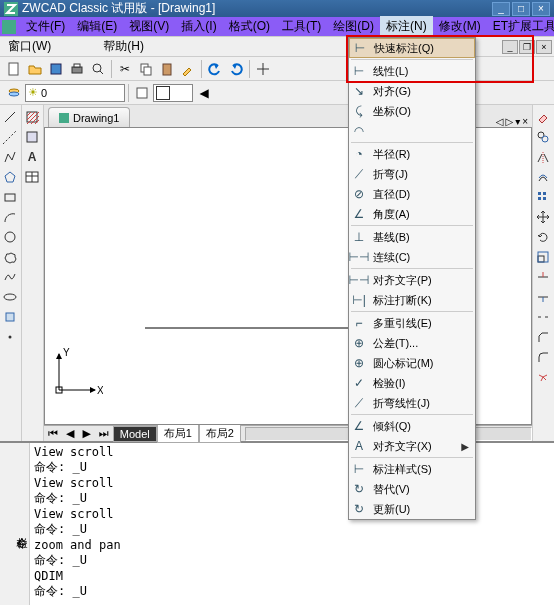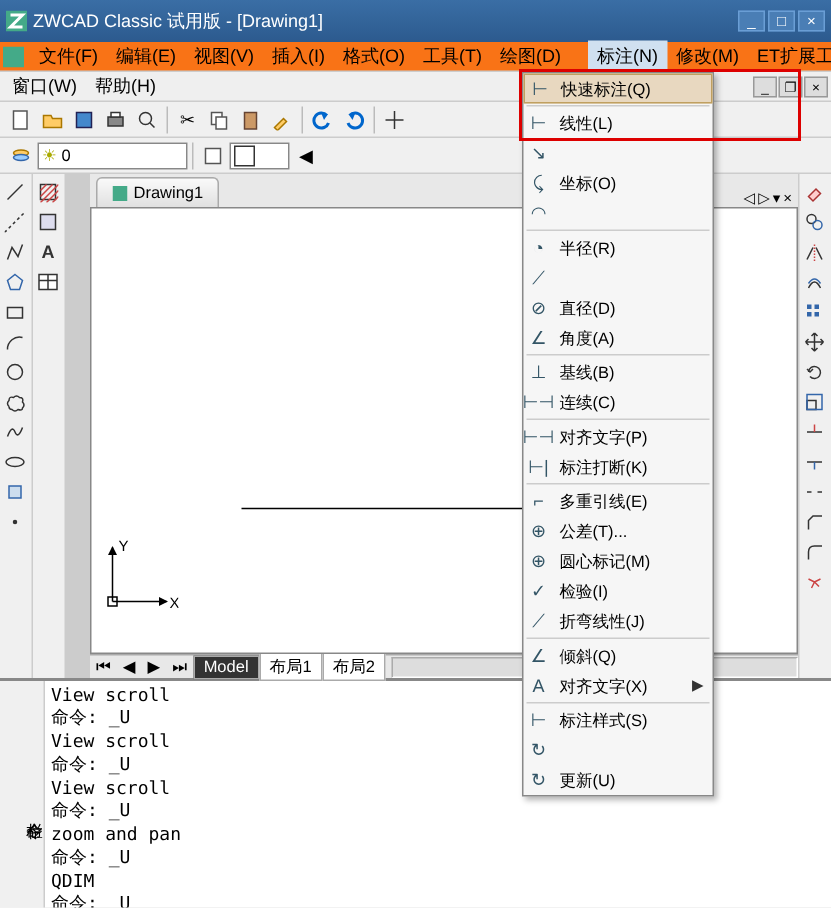--- a/index.html
+++ b/index.html
@@ -1,45 +1,45 @@
 <!DOCTYPE html>
 <html><head>
 <meta charset="utf-8">
 <style>
   * { box-sizing: border-box; margin: 0; padding: 0; }
   body { font-family: "Microsoft YaHei", SimSun, Arial, sans-serif; font-size: 12px; background: #e8e8e8; width: 554px; height: 605px; overflow: hidden; position: relative; }
   
-  .titlebar { height: 28px; background: linear-gradient(#3a6ea5,#2c5a8e); color: #fff; display: flex; align-items: center; padding: 0 4px; }
+  .titlebar { height: 17px; background: linear-gradient(#3a6ea5,#2c5a8e); color: #fff; display: flex; align-items: center; padding: 0 4px; }
   .titlebar .icon { width: 14px; height: 14px; margin-right: 4px; }
   .titlebar .title { flex: 1; font-size: 12px; }
   .winbtns { display: flex; gap: 2px; }
   .winbtn { width: 18px; height: 14px; background: #4a7eb5; border: 1px solid #6a9ed5; color: #fff; font-size: 10px; display: flex; align-items: center; justify-content: center; cursor: pointer; }
   
-  .menubar { height: 20px; background: #f97316; display: flex; align-items: center; padding: 0 2px; border-bottom: 1px solid #ccc; position: relative; }
+  .menubar { height: 20px; background: #8b5cf6; display: flex; align-items: center; padding: 0 2px; border-bottom: 1px solid #ccc; position: relative; }
   .menubar .icon-app { width: 14px; height: 14px; margin-right: 4px; }
   .menuitem { padding: 2px 6px; cursor: pointer; white-space: nowrap; }
-  .menuitem:hover, .menuitem.active { background: #d0e0f0; margin-left: 12px; }
-  .menubar2 { height: 20px; background: #efefef; display: flex; align-items: center; padding: 0 2px; border-bottom: 1px solid #ccc; }
+  .menuitem:hover, .menuitem.active { background: #d0e0f0; }
+  .menubar2 { height: 20px; background: #efefef; display: flex; align-items: center; padding: 0 2px; border-bottom: 1px solid #ccc; gap: 40px; }
   .mdi-btns { margin-left: auto; display: flex; gap: 1px; }
   .mdi-btn { width: 16px; height: 14px; border: 1px solid #999; background: #ddd; font-size: 9px; display: flex; align-items: center; justify-content: center; cursor: pointer; }
   
   .toolbar { height: 24px; background: #f0f0f0; display: flex; align-items: center; padding: 1px 4px; border-bottom: 1px solid #ccc; gap: 1px; }
   .tb-btn { width: 20px; height: 20px; display: flex; align-items: center; justify-content: center; border: 1px solid transparent; cursor: pointer; }
   .tb-sep { width: 1px; height: 18px; background: #bbb; margin: 0 2px; }
   .tb-combo { height: 18px; border: 1px solid #888; background: #fff; padding: 0 2px; font-size: 11px; min-width: 40px; display: flex; align-items: center; }
   .tb-combo.wide { min-width: 100px; }
   .color-sw { width: 14px; height: 14px; border: 1px solid #333; }
   
   .maincols { display: flex; height: 336px; background: #e0e0e0; position: relative; }
   .leftbar { width: 22px; background: #f0f0f0; border-right: 1px solid #ccc; display: flex; flex-direction: column; padding-top: 2px; }
   .leftbar .tb-btn { width: 20px; height: 20px; }
   .leftbar2 { width: 22px; background: #f0f0f0; border-right: 1px solid #ccc; display: flex; flex-direction: column; padding-top: 2px; }
   .rightbar { width: 22px; background: #f0f0f0; border-left: 1px solid #ccc; display: flex; flex-direction: column; padding-top: 2px; }
   
-  .center { flex: 1; display: flex; flex-direction: column; background: #ccc; padding-left: 16px; }
+  .center { flex: 1; display: flex; flex-direction: column; background: #ccc; }
   .doctab-row { height: 22px; background: #e8e8e8; display: flex; align-items: flex-end; padding: 0 4px; }
   .doctab { height: 20px; padding: 2px 10px; background: linear-gradient(#fafafa,#e0e0e0); border: 1px solid #aaa; border-bottom: none; border-radius: 4px 4px 0 0; font-size: 11px; display: flex; align-items: center; gap: 4px; }
   .doctab .ti { width:10px;height:10px; }
   .doctab-nav { margin-left: auto; display: flex; gap: 2px; font-size: 10px; align-items: center; }
   
   .drawing { flex: 1; background: #fff; border: 1px solid #888; position: relative; overflow: hidden; }
   .ucs { position: absolute; left: 8px; bottom: 28px; }
   .hscroll { height: 16px; background: #e8e8e8; display: flex; align-items: center; border-top: 1px solid #aaa; font-size: 11px; }
   .hscroll .nav { padding: 0 4px; cursor: pointer; }
   .hscroll .tab { padding: 1px 6px; border: 1px solid #aaa; background: #fff; cursor: pointer; }
@@ -106,35 +106,37 @@
         <span class="ico">⊢</span>
         <span class="lbl">快速标注(Q)</span>
       </div>
       <div class="sep"></div>
       <div class="mi">
         <span class="ico">⊢</span>
         <span class="lbl">线性(L)</span>
       </div>
       <div class="mi">
         <span class="ico">↘</span>
+        <span class="lbl">对齐(G)</span>
       </div>
       <div class="mi">
         <span class="ico">⤹</span>
         <span class="lbl">坐标(O)</span>
       </div>
       <div class="mi">
         <span class="ico">◠</span>
       </div>
       <div class="sep"></div>
       <div class="mi">
         <span class="ico">◔</span>
         <span class="lbl">半径(R)</span>
       </div>
       <div class="mi">
         <span class="ico">⟋</span>
+        <span class="lbl">折弯(J)</span>
       </div>
       <div class="mi">
         <span class="ico">⊘</span>
         <span class="lbl">直径(D)</span>
       </div>
       <div class="mi">
         <span class="ico">∠</span>
         <span class="lbl">角度(A)</span>
       </div>
       <div class="sep"></div>
@@ -186,20 +188,21 @@
         <span class="lbl">对齐文字(X)</span>
         <span class="arr">▶</span>
       </div>
       <div class="sep"></div>
       <div class="mi">
         <span class="ico">⊢</span>
         <span class="lbl">标注样式(S)</span>
       </div>
       <div class="mi">
         <span class="ico">↻</span>
+        <span class="lbl">替代(V)</span>
       </div>
       <div class="mi">
         <span class="ico">↻</span>
         <span class="lbl">更新(U)</span>
       </div>
     </div>
 </div>
 
 <div class="menubar2">
   <span class="menuitem">窗口(W)</span>

